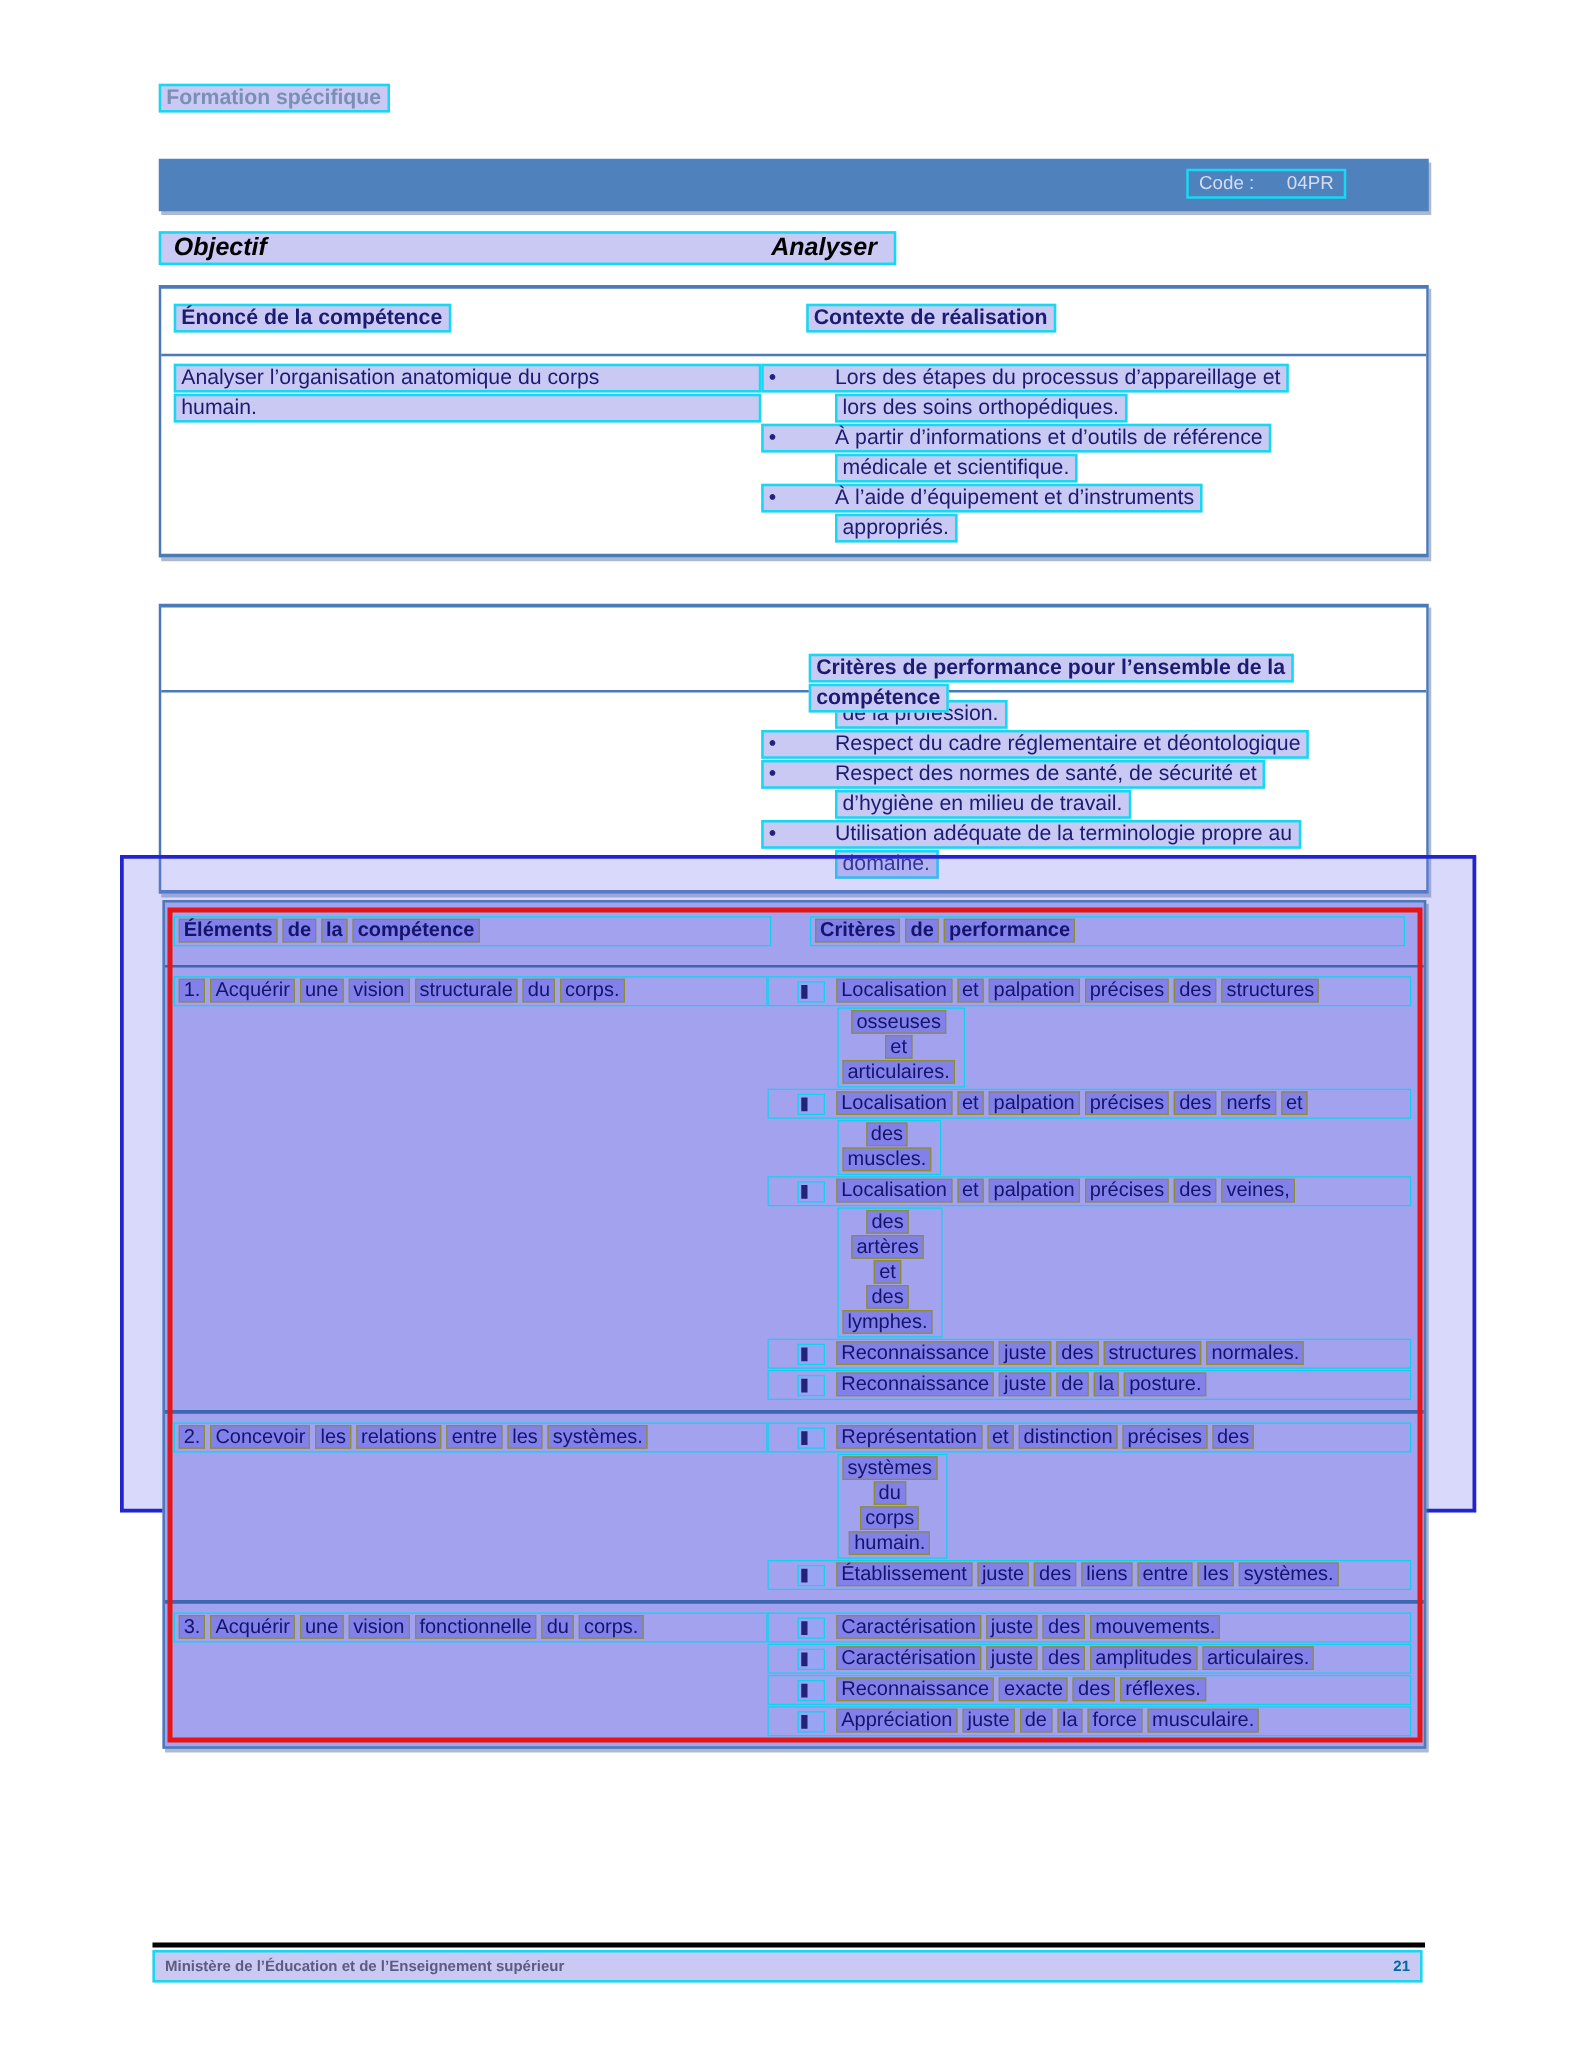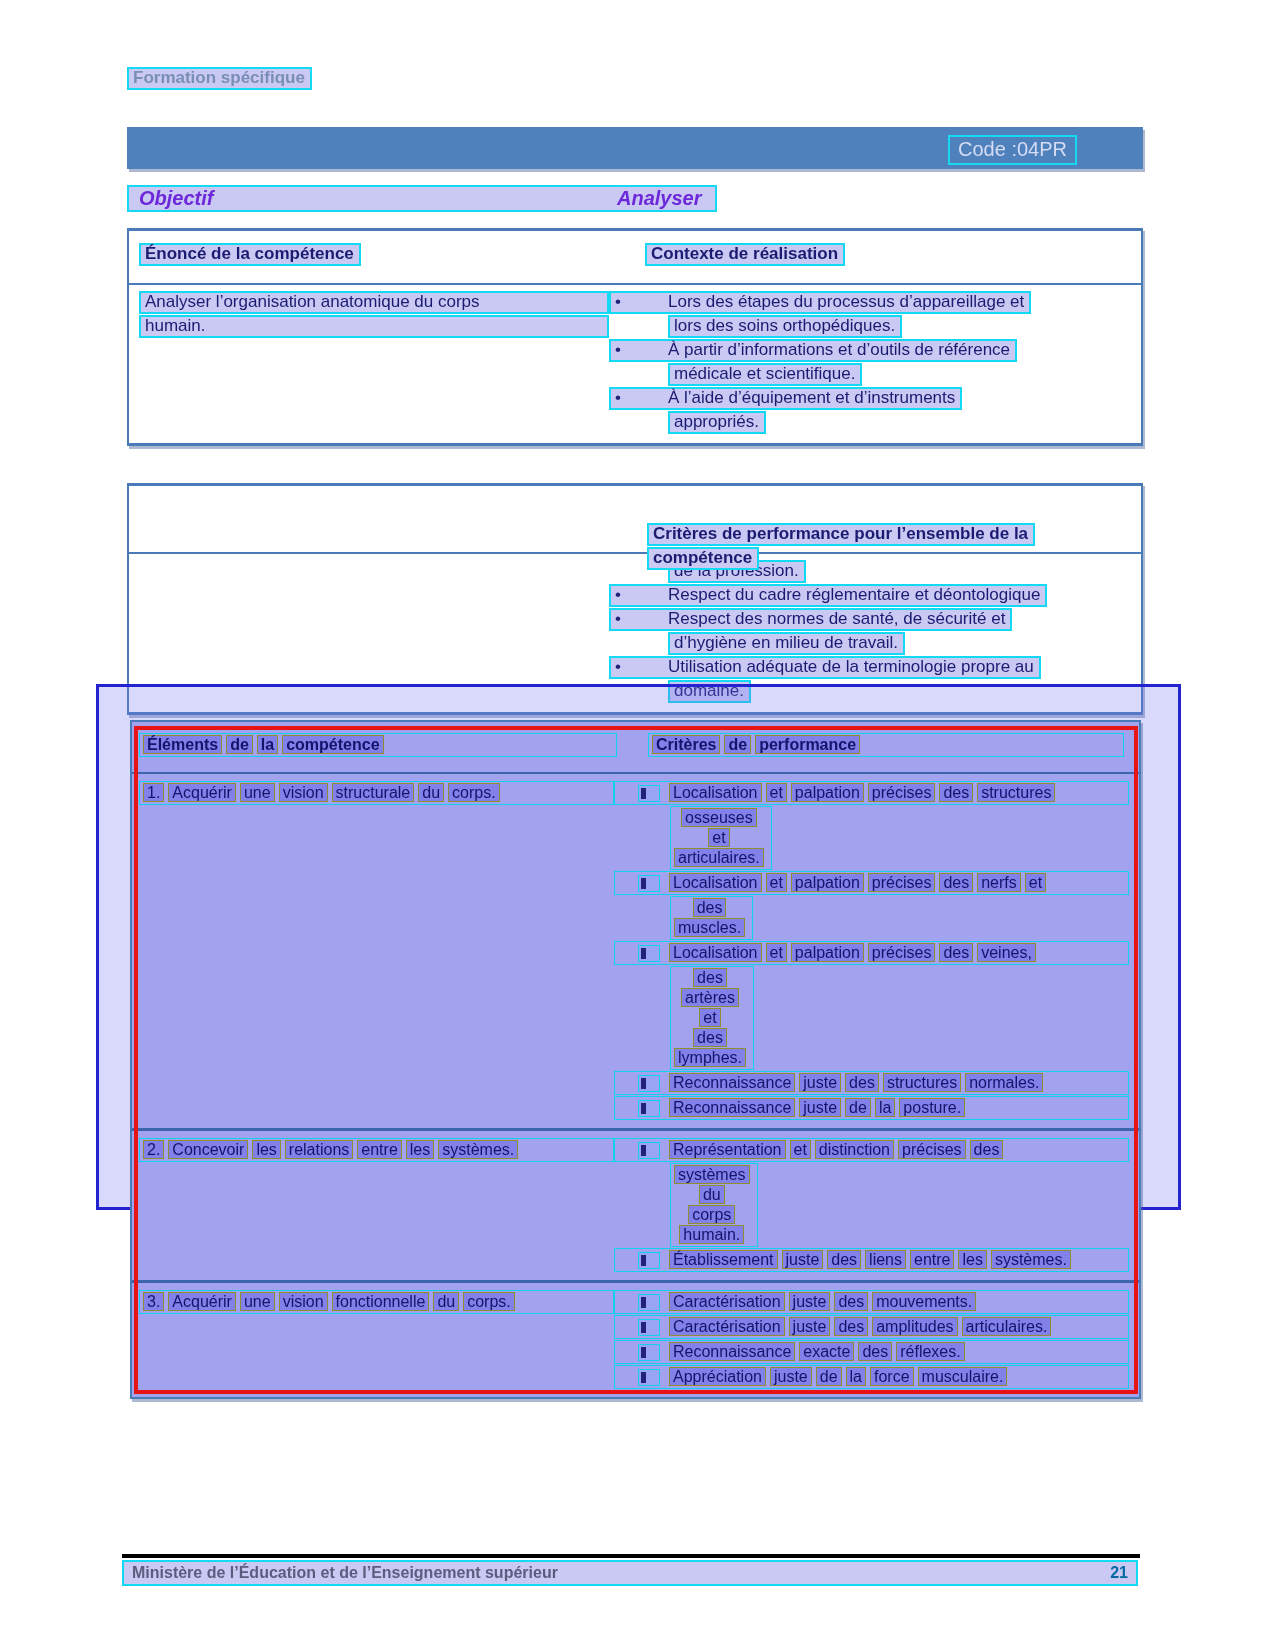--- a/index.html
+++ b/index.html
@@ -16,27 +16,27 @@
   .cont{margin-left:59px;}
   .blt{display:inline-block;width:53px;color:#22227a;}
 
   
   .top-label{position:absolute;left:127px;top:67px;font-weight:bold;color:#7a8fb5;}
 
   
   .banner{position:absolute;left:127px;top:127px;width:1016px;height:42px;
           background:#4f81bd;box-shadow:2px 3px 0 rgba(70,100,150,.45);}
   .code-box{position:absolute;right:66px;top:8px;border:2px solid #18d9f2;
-            padding:1px 8px 2px 8px;display:flex;color:#d6dcf4;font-size:20px;}
+            padding:1px 8px 2px 8px;display:flex;gap:26px;color:#d6dcf4;font-size:15px;}
 
   
   .heading-box{position:absolute;left:127px;top:185px;width:590px;height:27px;
                background:#c9c9f3;border:2px solid #14d9f2;box-sizing:border-box;}
   .heading-box span{position:absolute;top:0;font-style:italic;font-weight:bold;
-                    font-size:20px;color:#6d28d9;line-height:23px;}
+                    font-size:20px;color:#000000;line-height:23px;}
   .h-obj{left:10px;}
   .h-std{left:488px;}
 
   
   .tbl{position:absolute;left:127px;width:1016px;border:2px solid #4a7ab8;
        box-sizing:border-box;background:#ffffff;box-shadow:2px 3px 0 rgba(70,100,150,.45);
        border-top-width:3px;border-bottom-width:3px;z-index:1;}
   .t1{top:228px;}
   .t2{top:483px;}
   .t-head{position:relative;height:52px;border-bottom:2px solid #4a7ab8;}
@@ -74,21 +74,21 @@
   .t3-blt-bar{display:block;width:5px;height:11px;margin:2px 0 0 2px;background:#22227a;}
   .wbox{display:inline-block;background:rgba(96,96,228,.5);border:1px solid #8e8e2f;
         padding:0 3px;margin:0 4px 1px 0;color:#14146b;line-height:17px;}
   .t3-head .wbox{font-weight:bold;}
 
   
   .footer-line{position:absolute;left:122px;top:1554px;width:1018px;height:4px;background:#000;}
   .footer{position:absolute;left:122px;top:1560px;width:1016px;height:26px;
           background:#c9c9f3;border:2px solid #14d9f2;box-sizing:border-box;
           display:flex;justify-content:space-between;align-items:center;
-          padding:0 8px;font-size:16px;font-weight:bold;color:#5c5c7e;}
+          padding:0 8px;font-size:12px;font-weight:bold;color:#5c5c7e;}
   .footer .pg{color:#0369a1;}
 </style>
 </head>
 <body>
 
 <div class="page">
 
   <span class="hl top-label">Formation spécifique</span>
 
   <div class="banner">

